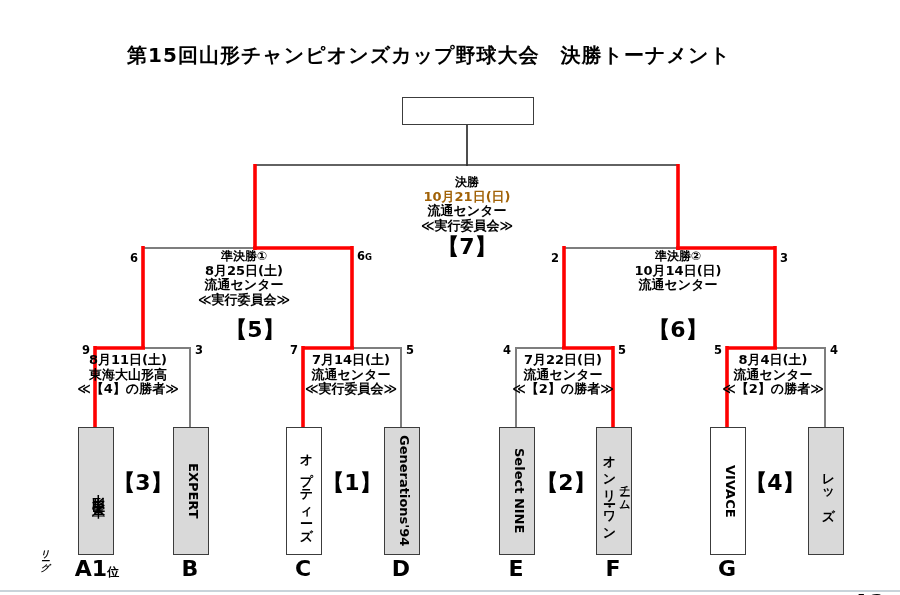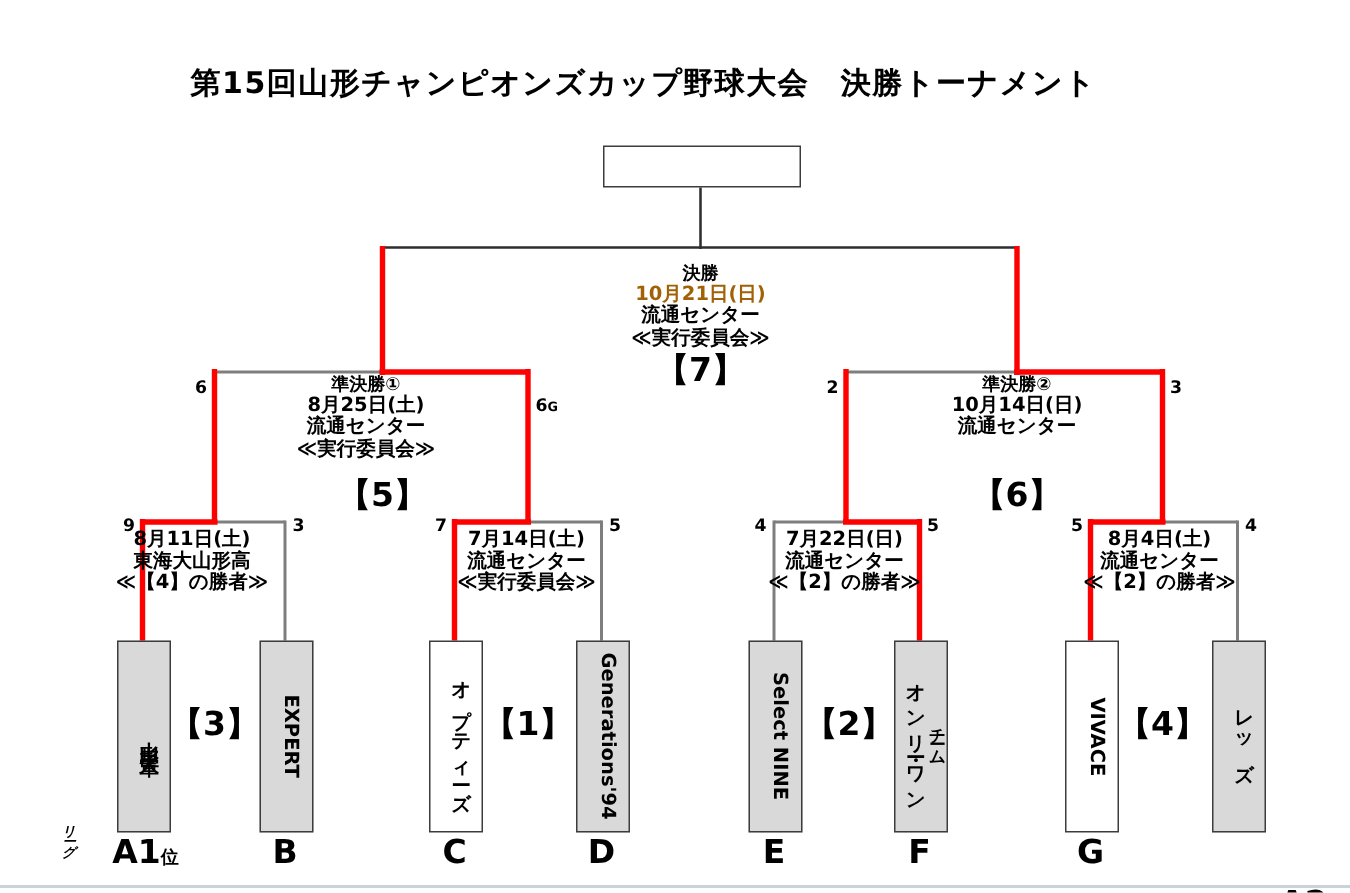--- a/index.html
+++ b/index.html
@@ -112,21 +112,21 @@
 <div class="game-label" style="left:467px; top:232px;">【7】</div>
 
 <div class="match-info" style="left:244px; top:249px;">
   <div class="round-label">準決勝①</div>
   <div>8月25日(土)</div>
   <div>流通センター</div>
   <div>≪実行委員会≫</div>
 </div>
 <div class="game-label" style="left:255px; top:315px;">【5】</div>
 <div class="score left" style="left:138px; top:251px;">6</div>
-<div class="score" style="left:357px; top:263px;"><span>6</span><span class="small-g">G</span></div>
+<div class="score" style="left:357px; top:249px;"><span>6</span><span class="small-g">G</span></div>
 
 <div class="match-info" style="left:678px; top:249px;">
   <div class="round-label">準決勝②</div>
   <div>10月14日(日)</div>
   <div>流通センター</div>
 </div>
 <div class="game-label" style="left:678px; top:315px;">【6】</div>
 <div class="score left" style="left:559px; top:251px;">2</div>
 <div class="score" style="left:780px; top:251px;">3</div>
 

